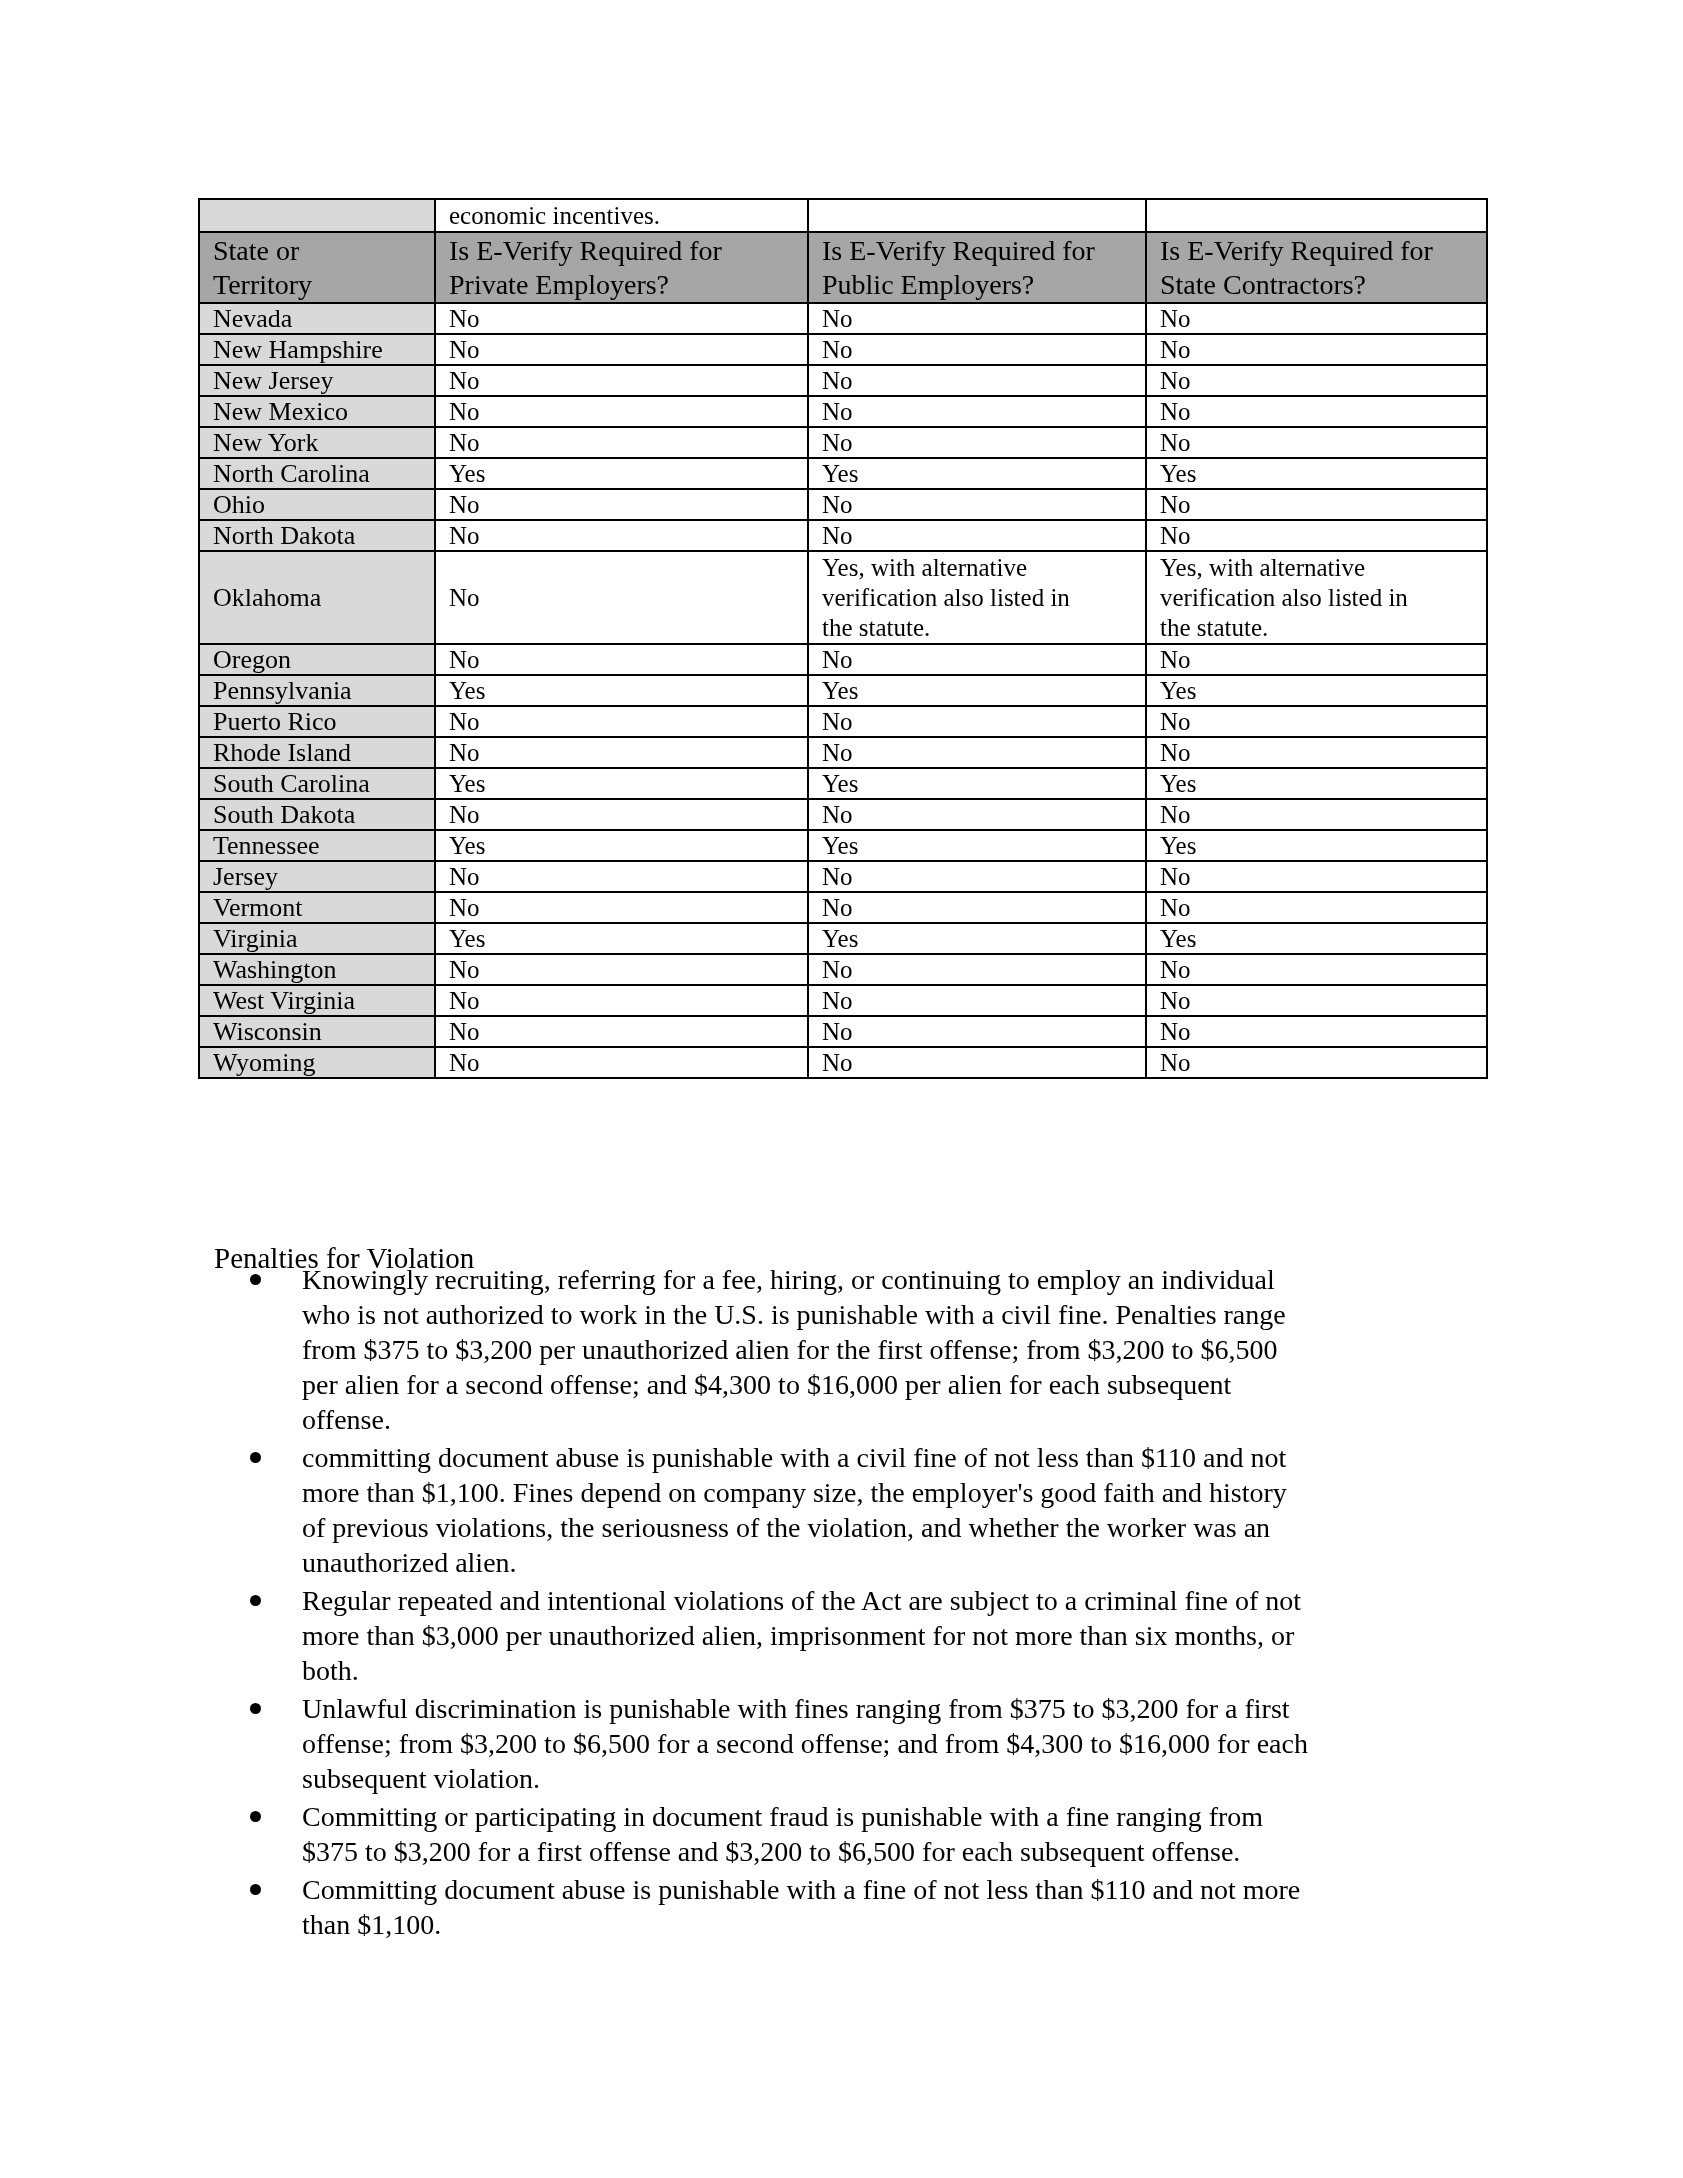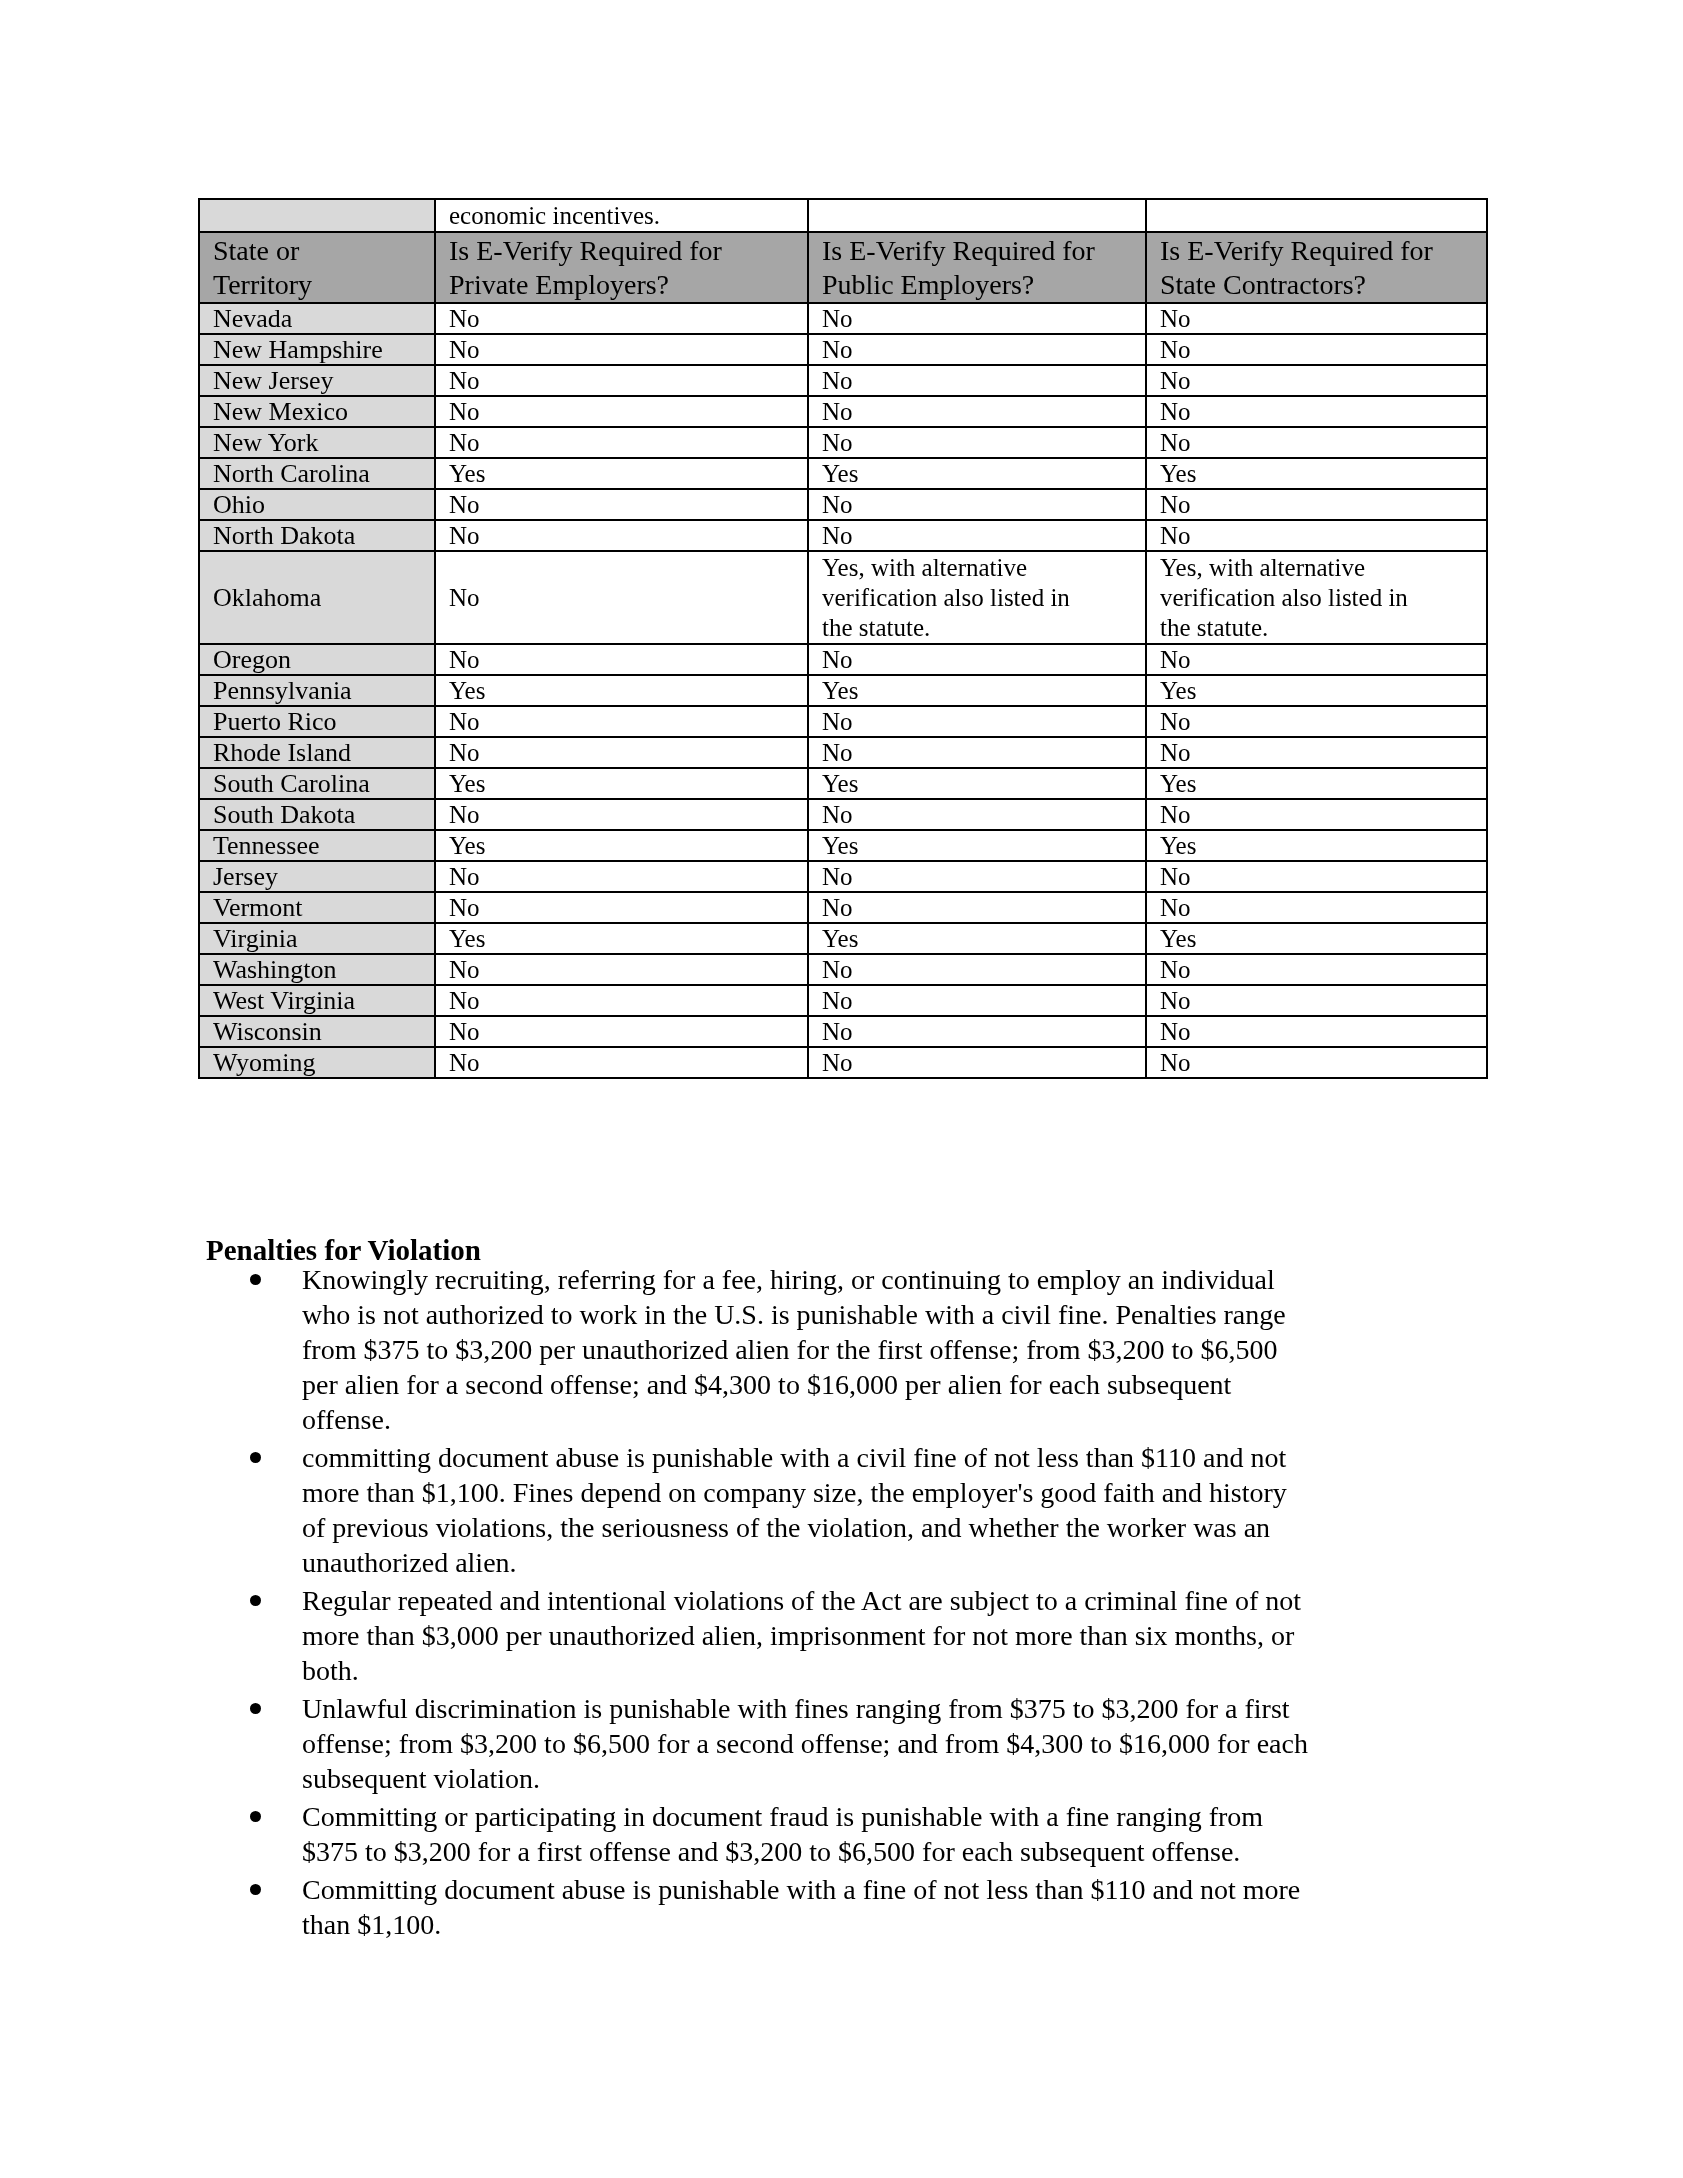--- a/index.html
+++ b/index.html
@@ -41,22 +41,22 @@
   tr.row td { height: 29px; line-height: 29px; }
   tr.row td.state { background: #d9d9d9; font-size: 26px; }
   tr.row td.val { background: #ffffff; font-size: 25px; }
   tr.row.tall td { height: 91px; margin-left: 36px; }
   tr.row.tall td.val { white-space: normal; line-height: 30px; }
   .cell-line { display: block; }
 
   
   .section-heading {
     position: absolute; left: 198px; top: 1225px;
-    font-weight: bold; font-size: 29px; line-height: 34px;
-    margin: 8px;
+    font-weight: normal; font-size: 29px; line-height: 34px;
+    margin: 16px;
   }
   .penalties {
     position: absolute; left: 198px; top: 1262px; width: 1287px;
     margin: 0; padding: 0; list-style: none;
     font-size: 28px; line-height: 35px;
   }
   .penalties li {
     position: relative; padding-left: 104px; margin: 0 0 3px 0;
   }
   .penalties .bullet {

